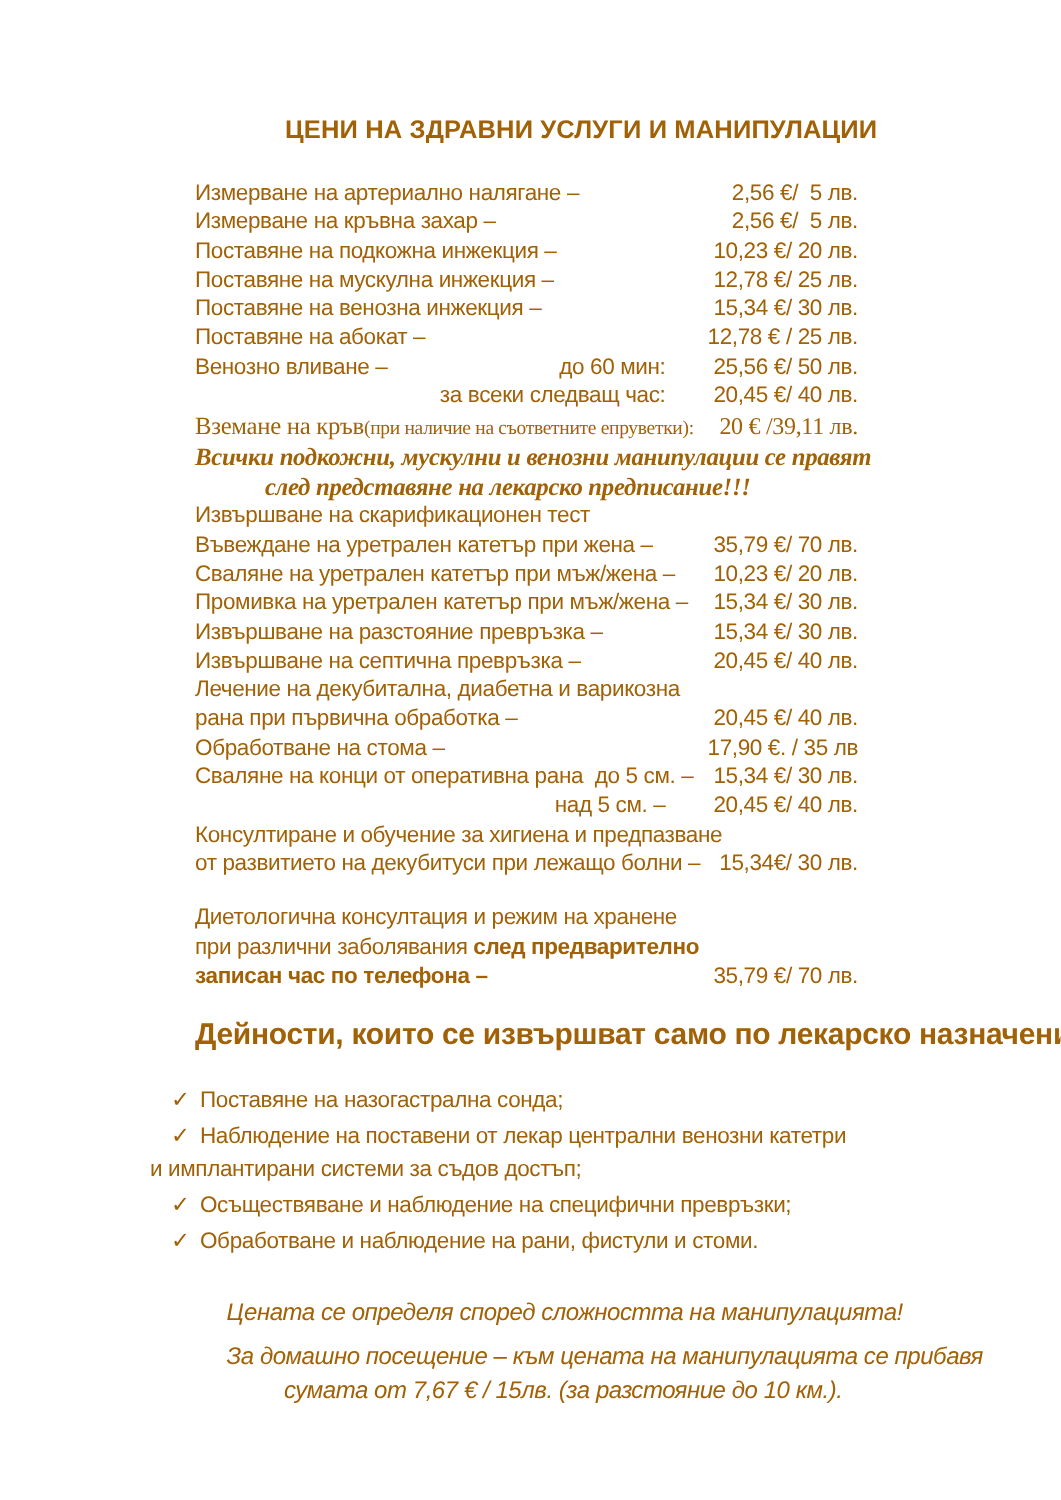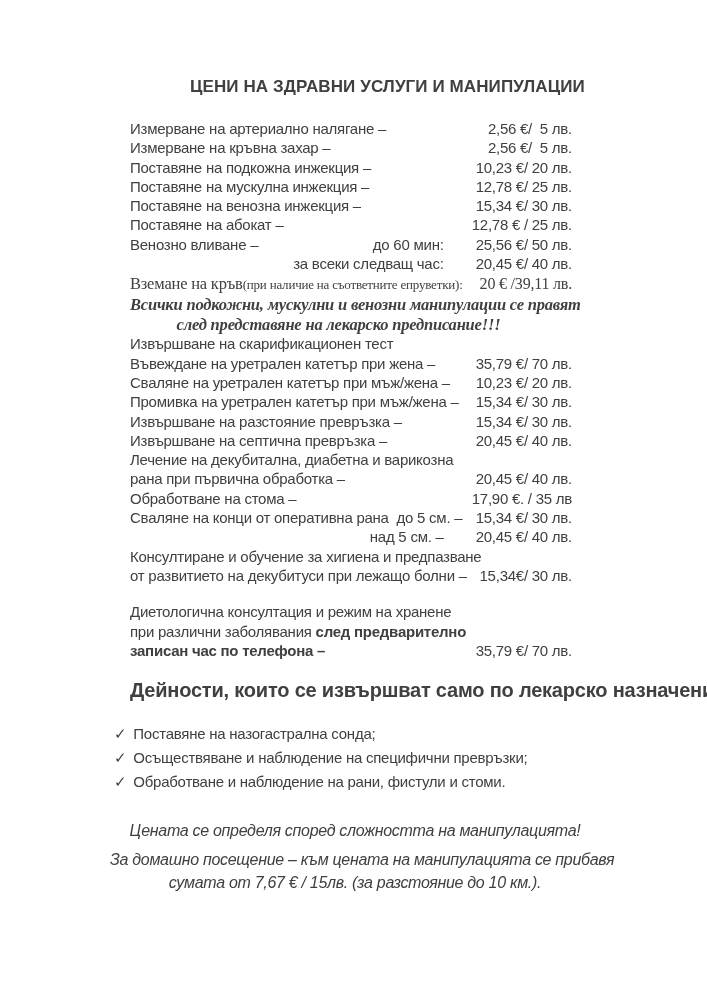--- a/index.html
+++ b/index.html
@@ -1,19 +1,19 @@
 <!DOCTYPE html>
 <html><head>
 <meta charset="utf-8">
 <style>
   html,body{margin:0;padding:0;background:#ffffff;}
   body{width:707px;height:1000px;overflow:hidden;position:relative;}
   .page{box-sizing:border-box;width:707px;height:1000px;
         padding:76px 135px 0 130px;
-        font-family:"Liberation Sans",sans-serif;color:#404040;}
+        font-family:"Liberation Sans",sans-serif;color:#a16207;}
   .doc-title{font-size:17px;font-weight:bold;line-height:21px;text-align:center;
              margin:0 0 22px 60px;white-space:nowrap;letter-spacing:0.1px;}
   .list{}
   .row{display:flex;align-items:flex-start;font-size:15px;line-height:19.3px;
        letter-spacing:-0.25px;}
   .row .left{white-space:pre;}
   .row .lb{font-weight:bold;}
   .row .mid{flex:1;text-align:right;white-space:pre;}
   .row.has-mid .mid{padding-right:32px;}
   .row .price{text-align:right;min-width:96px;white-space:pre;}
@@ -26,21 +26,21 @@
           margin:0 25px 0 0;white-space:nowrap;letter-spacing:-0.2px;}
   .diet{margin-top:17px;}
   .section-heading{font-size:20px;font-weight:bold;line-height:21px;text-align:center;
           margin:20px 0 0 0;white-space:nowrap;letter-spacing:-0.2px;}
   .checklist{margin:22px 0 14px -30px;font-size:15px;line-height:21.5px;
              letter-spacing:-0.25px;}
   .check-item{text-indent:14px;margin-bottom:2.5px;}
   .check-item .tick{margin-right:7px;}
   .footer{margin:26px -28px 0 -20px;text-align:center;font-style:italic;
           font-size:16px;line-height:23px;letter-spacing:-0.3px;}
-  .footer .f-line{white-space:nowrap;}
+  .footer .f-line{white-space:nowrap;margin-left:41px;}
   .footer .f1{margin-bottom:6px;}
 </style>
 </head>
 <body>
 
 <div class="page">
 
   <div class="doc-title">ЦЕНИ НА ЗДРАВНИ УСЛУГИ И МАНИПУЛАЦИИ</div>
 
   <div class="list" id="rows-top">
@@ -205,20 +205,23 @@
   </div>
 </div>
 
   <div class="section-heading">Дейности, които се извършват само по лекарско назначение:</div>
 
   <div class="checklist" id="checklist">
   <div class="check-item">
     <span class="tick">✓</span><span class="ct">Поставяне на назогастрална сонда;</span>
   </div>
 
+  <div class="check-item">
+    <span class="tick">✓</span><span class="ct">Наблюдение на поставени от лекар централни венозни катетри и имплантирани системи за съдов достъп;</span>
+  </div>
 
   <div class="check-item">
     <span class="tick">✓</span><span class="ct">Осъществяване и наблюдение на специфични превръзки;</span>
   </div>
 
   <div class="check-item">
     <span class="tick">✓</span><span class="ct">Обработване и наблюдение на рани, фистули и стоми.</span>
   </div>
 </div>
 

